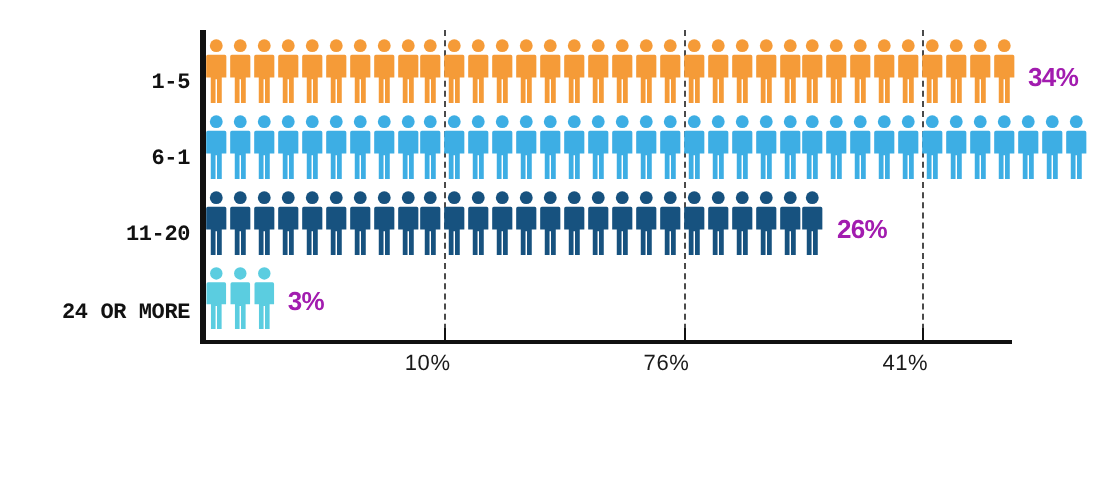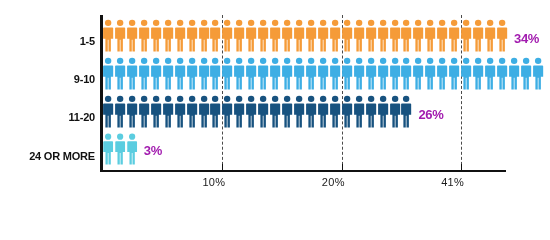--- a/index.html
+++ b/index.html
@@ -18,21 +18,21 @@
     width: 550px;
     height: 217px;
     background: #ffffff;
   }
 
   
   .row-label {
     position: absolute;
     right: 554px;           
     text-align: right;
-    font-family: Liberation Sans, sans-serif;
+    font-family: Liberation Mono, monospace;
     font-weight: bold;
     font-size: 11px;
     letter-spacing: -0.2px;
     color: #111111;
     white-space: nowrap;
     transform: scaleX(0.88);
     transform-origin: right center;
   }
   .label-col {
     position: absolute;
@@ -112,21 +112,21 @@
 </head>
 <body>
 
 <div id="chart-root">
 
   <div>
     <div class="label-col" style="top:31px;">
       <span class="row-label" style="position:static;">1-5</span>
     </div>
     <div class="label-col" style="top:69px;">
-      <span class="row-label" style="position:static;">9-10</span>
+      <span class="row-label" style="position:static;">6-1</span>
     </div>
     <div class="label-col" style="top:107px;">
       <span class="row-label" style="position:static;">11-20</span>
     </div>
     <div class="label-col" style="top:146px;">
       <span class="row-label" style="position:static;">24 OR MORE</span>
     </div>
   </div>
 
   <div id="gridlines">
@@ -751,17 +751,17 @@
             <circle cx="5.6" cy="4.2" r="3.5" fill="#5BCDE0"></circle>
             <path d="M1.0 9.2 h9.2 a0.9 0.9 0 0 1 0.9 0.9 v11.4 h-2.5 v14.0 h-2.6 v-13.0 h-0.8 v13.0 h-2.6 v-14.0 h-2.5 v-11.4 a0.9 0.9 0 0 1 0.9 -0.9 z" fill="#5BCDE0"></path>
           </svg>
         </div>
       </div>
       <div class="value-label" style="left: 143.82px; top: 143px;">3%</div>
     </div>
 
   <div id="xlabels">
       <div class="x-tick-label" style="left: 222.4px;">10%</div>
-      <div class="x-tick-label" style="left: 341.8px;">20%</div>
+      <div class="x-tick-label" style="left: 341.8px;">76%</div>
       <div class="x-tick-label" style="left: 461.2px;">41%</div>
     </div>
 
 </div>
 
 </body></html>

